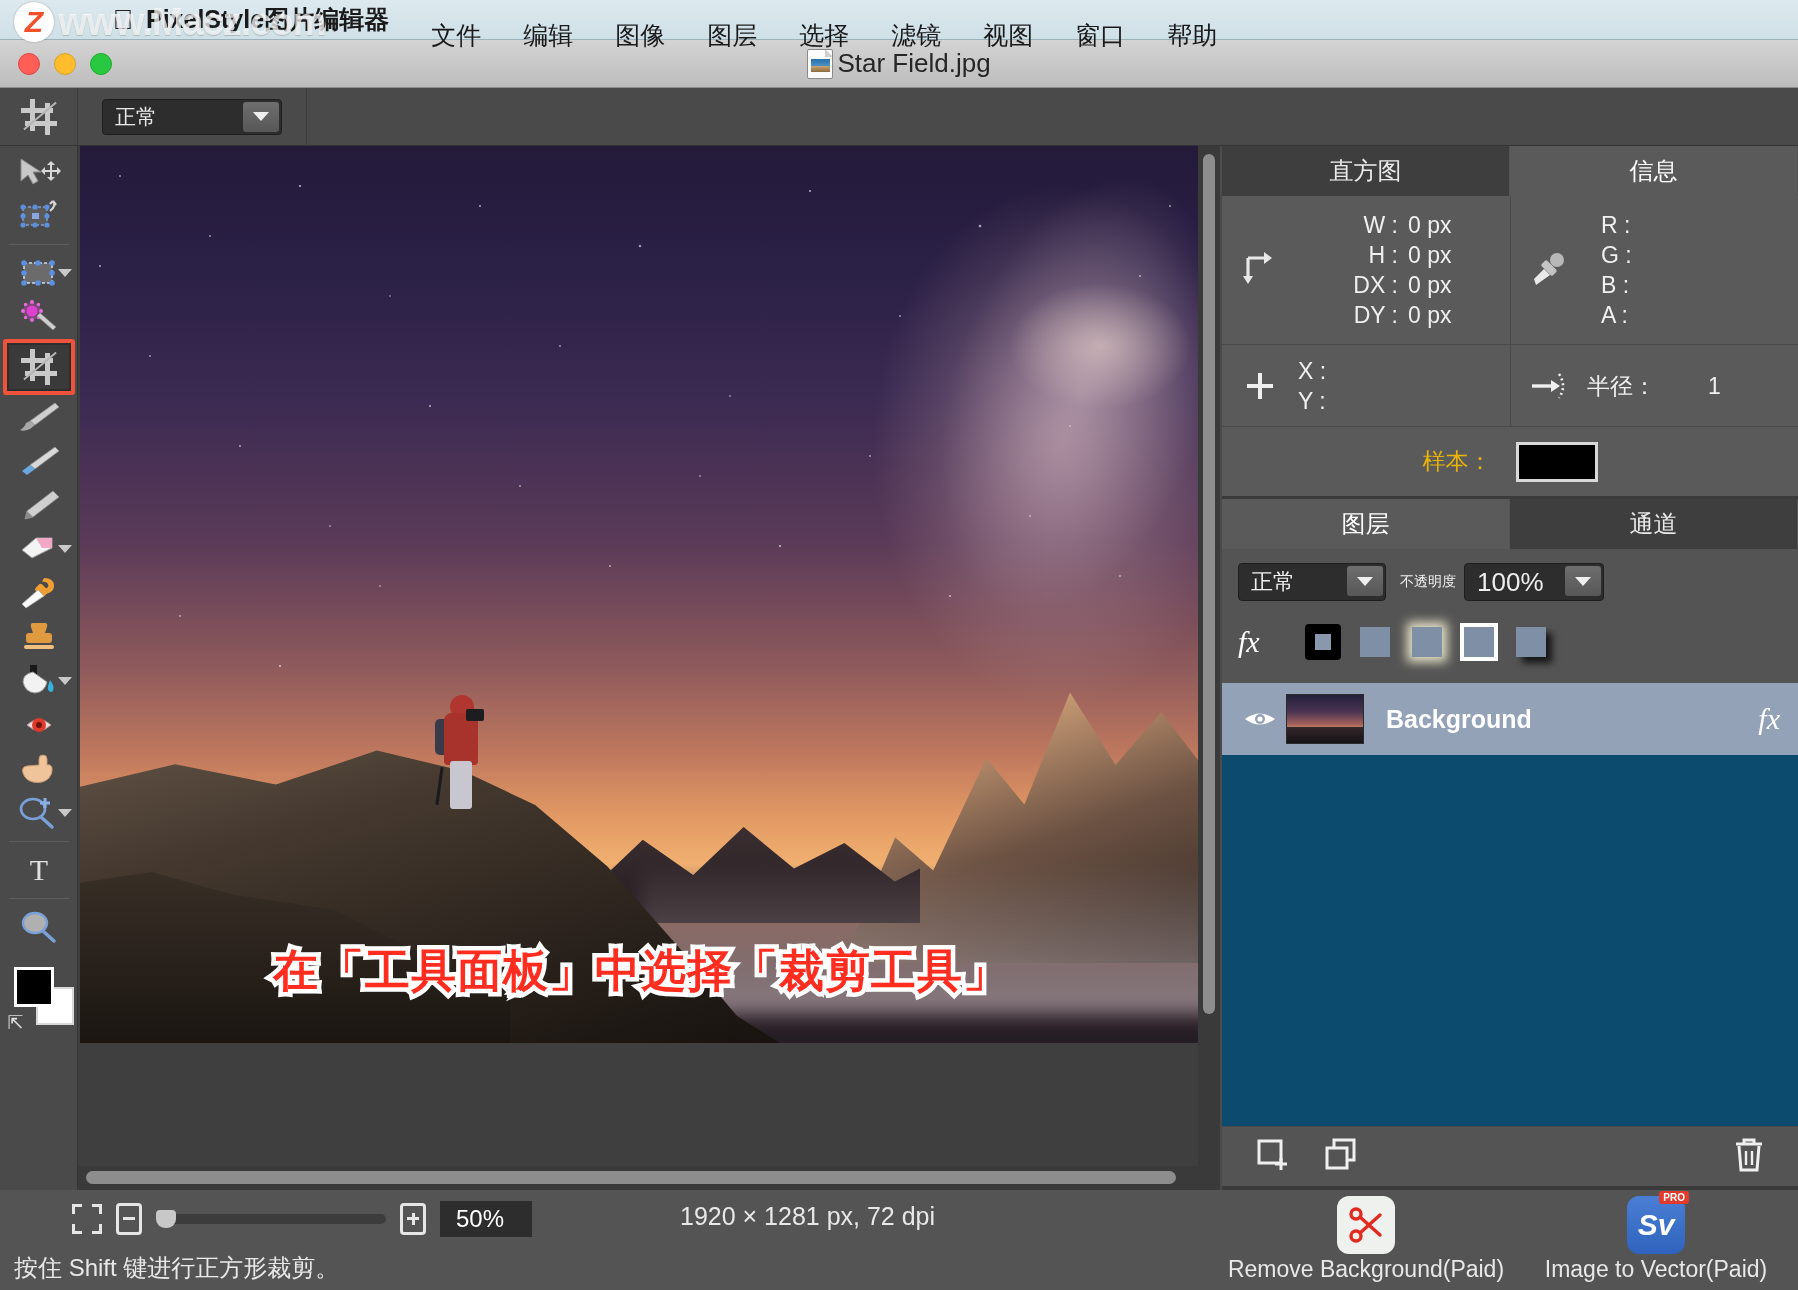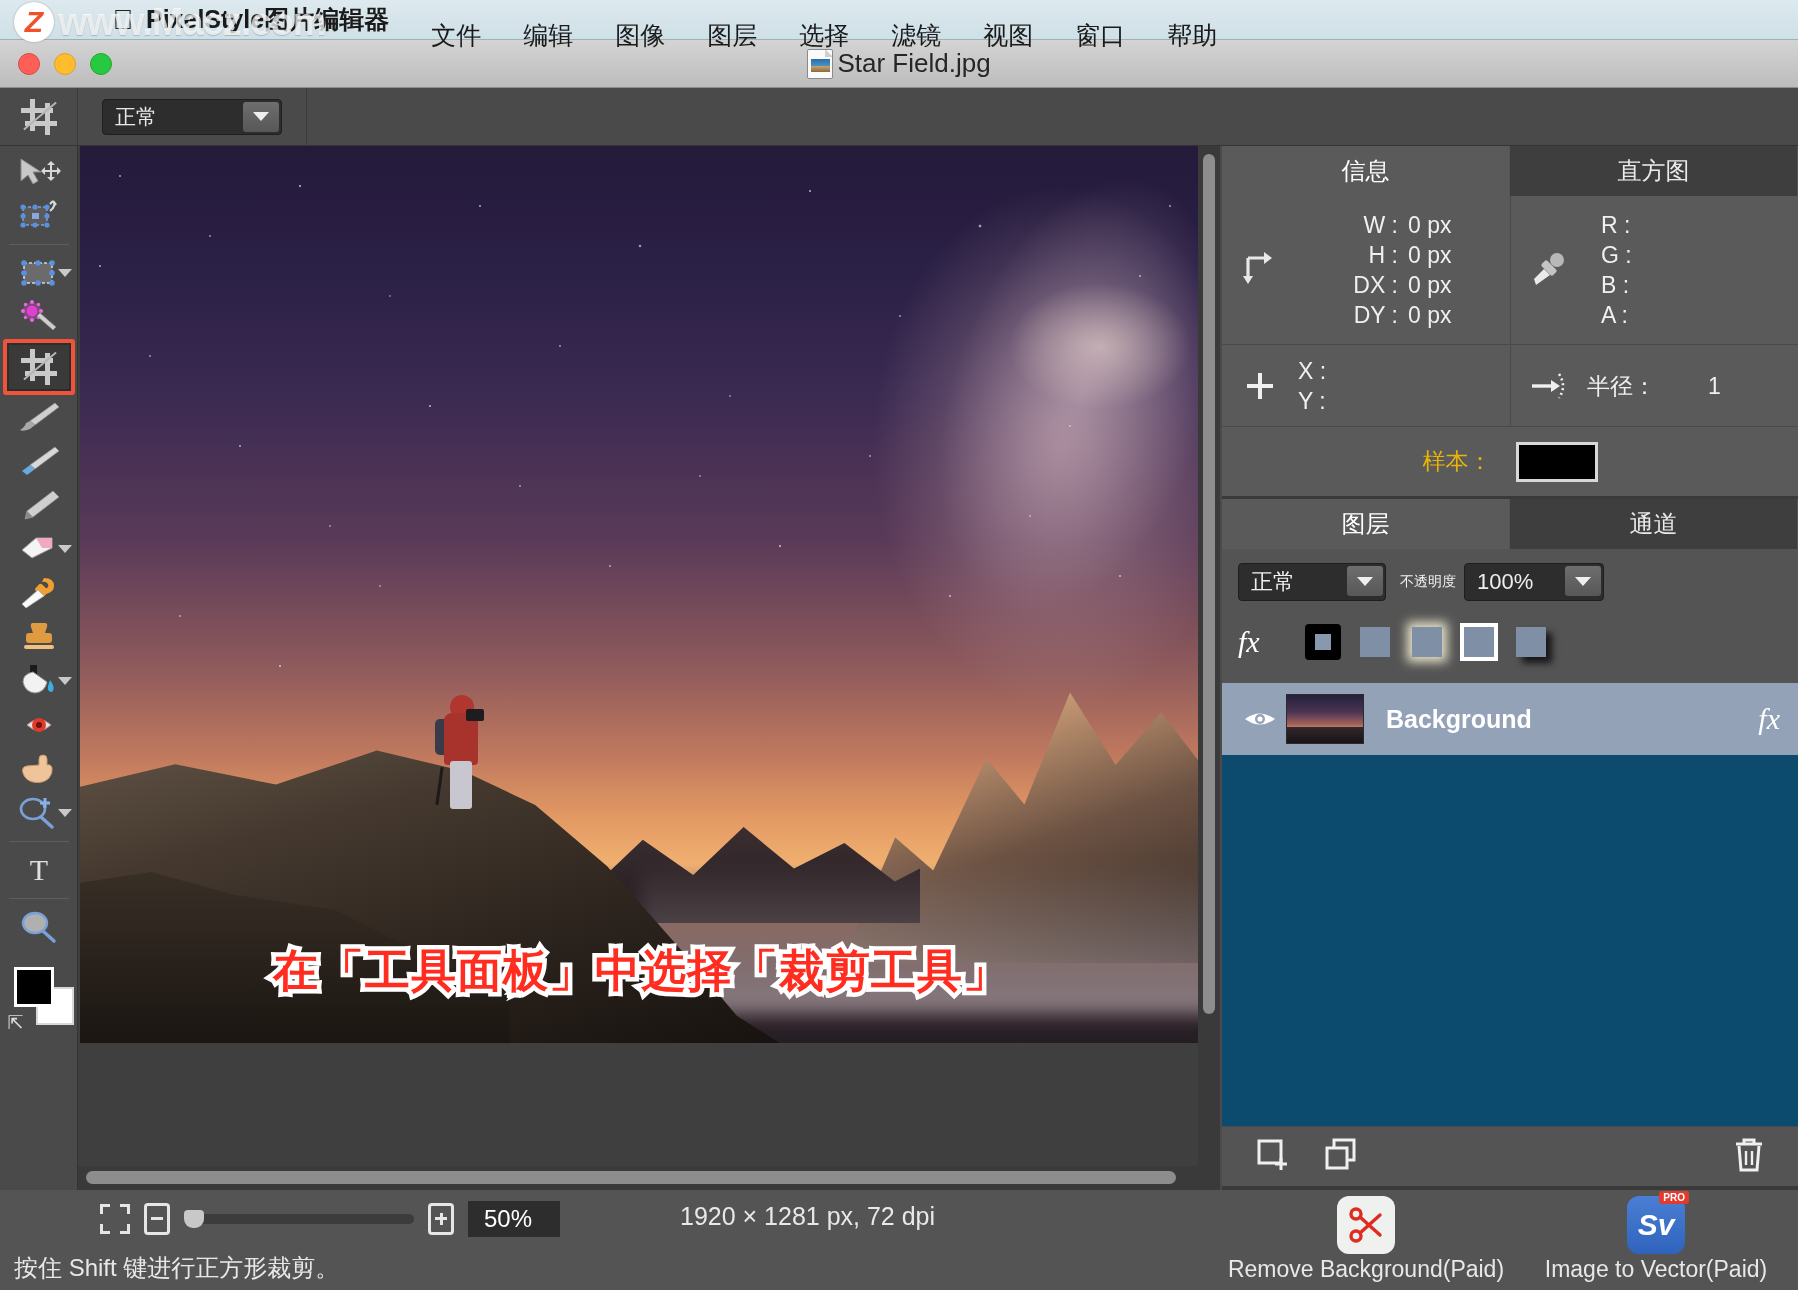--- a/index.html
+++ b/index.html
@@ -256,21 +256,21 @@
   .sample-chip{ width:82px;height:40px;background:#000;border:3px solid #d8d8d8;}
 
   .blend-row{ display:flex; align-items:center; padding:14px 16px; background:#545454;}
   .blend-sel2{
     width:148px;height:38px;background:#2d2d2d;border:1px solid #1e1e1e;border-radius:4px;
     position:relative; display:flex;align-items:center;color:#eee;font-size:22px;padding-left:12px;
   }
   .opac-label{ font-size:14px;color:#f0f0f0; margin-left:14px;}
   .opac-box{
     margin-left:8px; width:140px;height:38px;background:#2d2d2d;border:1px solid #1e1e1e;border-radius:4px;
-    position:relative; display:flex;align-items:center;color:#eee;font-size:22px;padding-left:12px;
+    position:relative; display:flex;align-items:center;color:#eee;font-size:26px;padding-left:12px;
   }
 
   .fx-row{ display:flex; align-items:center; gap:0px; padding:4px 16px 18px 16px; background:#545454;}
   .fx-label{ font-size:30px;color:#fff; font-style:italic; font-family:"Liberation Serif", serif; width:56px;}
   .fx-btn{ width:46px;height:46px; display:flex;align-items:center;justify-content:center; margin-left:6px;}
   .fxb{ width:30px;height:30px; background:#7f8fa6; }
   .fx1{ background:#000; width:36px;height:36px; display:flex;align-items:center;justify-content:center;border-radius:4px;}
   .fx1 i{ width:16px;height:16px;background:#8a98ad;display:block;}
   .fx3{ box-shadow:0 0 10px 5px rgba(255,250,220,.85);}
   .fx4{ box-shadow:0 0 0 4px #fff; filter:blur(.4px);}
@@ -296,21 +296,21 @@
     display:flex; align-items:center; padding:0 32px; gap:30px;
     border-bottom:4px solid #3a3a3a;
   }
   .lt-spacer{ flex:1; }
 
   
   .statusbar{
     position:absolute; left:0; top:1190px; width:1798px; height:100px;
     background:#545454; z-index:25;
   }
-  .zoom-row{ position:absolute; left:0; top:0; height:58px; display:flex; align-items:center; padding-left:100px; gap:14px;}
+  .zoom-row{ position:absolute; left:0; top:0; height:58px; display:flex; align-items:center; padding-left:72px; gap:14px;}
   .fitbtn{ width:30px;height:30px; position:relative;}
   .fitbtn i{ position:absolute; width:10px;height:10px; border:3px solid #e6e6e6;}
   .fitbtn i.tl{ left:0;top:0;border-right:0;border-bottom:0;}
   .fitbtn i.tr{ right:0;top:0;border-left:0;border-bottom:0;}
   .fitbtn i.bl{ left:0;bottom:0;border-right:0;border-top:0;}
   .fitbtn i.br{ right:0;bottom:0;border-left:0;border-top:0;}
   .pmbtn{ width:26px;height:32px;border:3px solid #e6e6e6;border-radius:4px;position:relative;}
   .pmbtn:before{content:"";position:absolute;left:4px;top:11px;width:12px;height:3px;background:#e6e6e6;}
   .pmbtn.plus:after{content:"";position:absolute;left:8.5px;top:6.5px;width:3px;height:12px;background:#e6e6e6;}
   .slider{ width:230px;height:10px;background:#3c3c3c;border-radius:5px;position:relative;}
@@ -580,22 +580,22 @@
     <div class="v-thumb"></div>
   </div>
   <div class="h-scroll">
     <div class="h-thumb"></div>
   </div>
 </div>
 
 <div class="right">
 
   <div class="tabs">
+    <div class="tab">直方图</div>
     <div class="tab active">信息</div>
-    <div class="tab">直方图</div>
   </div>
 
   <div class="info-grid">
     <div class="info-left">
       <div class="ico-col">
         <svg width="40" height="40" viewBox="0 0 40 40">
           <path d="M8 8 L8 30 M8 30 L8 22 M8 8 L26 8" stroke="#e8e8e8" stroke-width="3.2" fill="none"></path>
           <path d="M24 2 L32 8 L24 14 Z" fill="#e8e8e8"></path>
           <path d="M3 26 L8 34 L13 26 Z" fill="#e8e8e8"></path>
         </svg>

